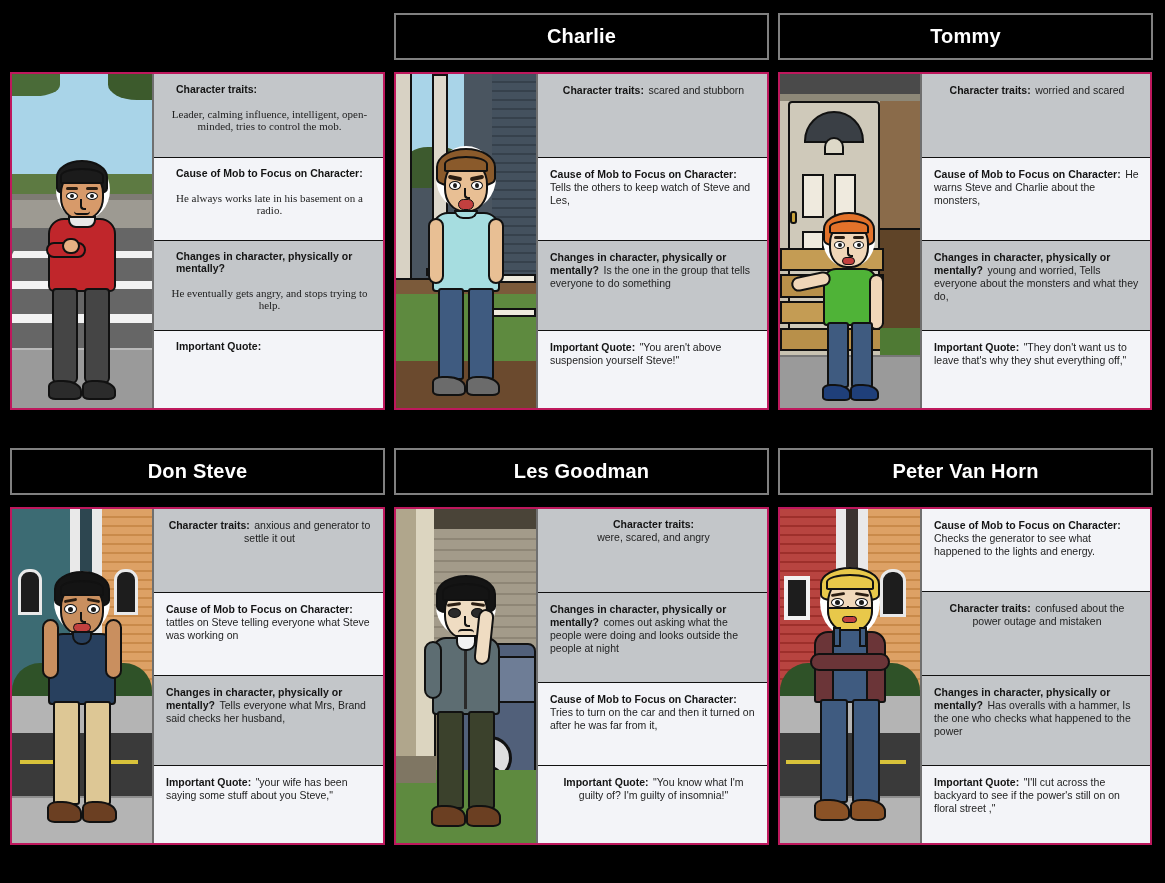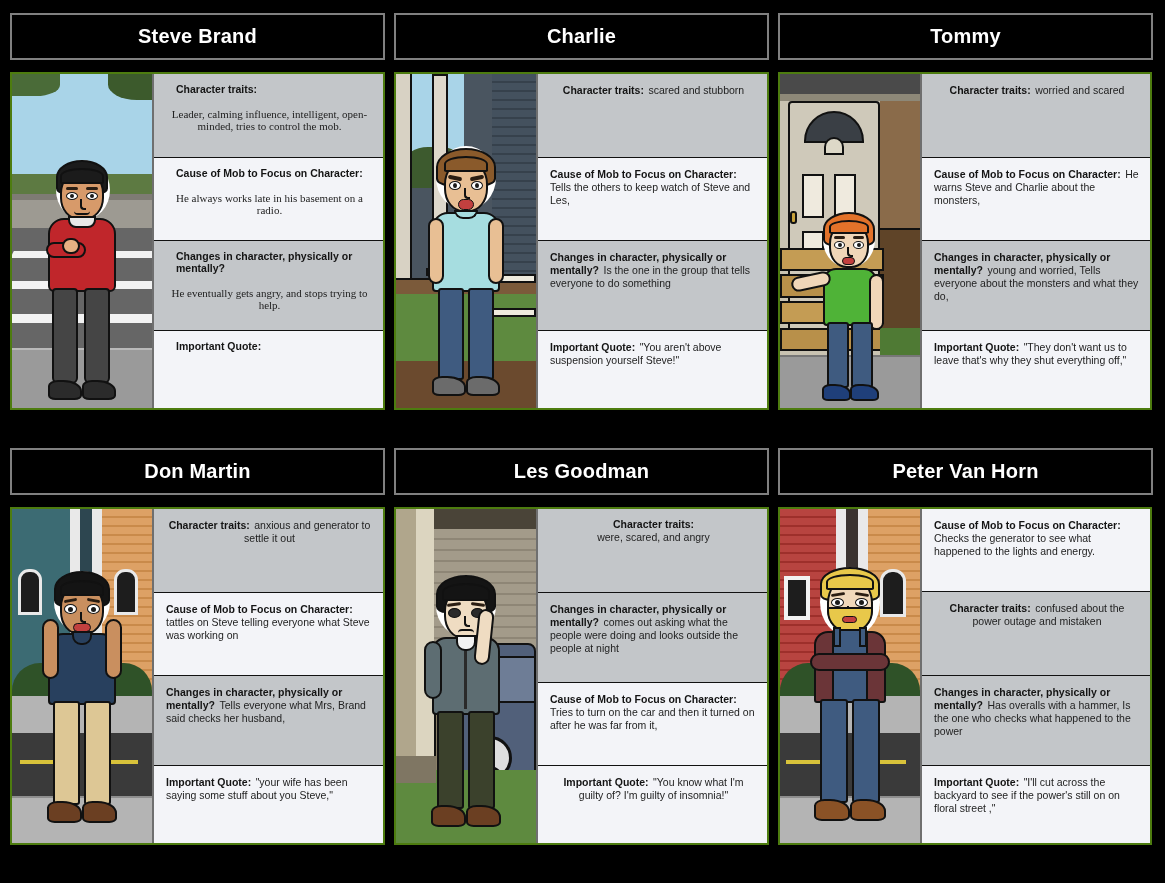--- a/index.html
+++ b/index.html
@@ -68,21 +68,21 @@
   }
 
   
   .card-body {
     position: absolute;
     top: 72px;
     left: 0;
     width: 375px;
     height: 338px;
     box-sizing: border-box;
-    border: 2px solid #4d7c0f;
+    border: 2px solid #be185d;
     background: #b91c1c;
     display: flex;
     overflow: hidden;
   }
   
   .card.col-3 .card-body { width: 374px; }
 
   .scene {
     position: relative;
     width: 140px;
@@ -174,23 +174,20 @@
   }
 </style>
 </head>
 <body>
 
 <div class="board">
 
   <div class="row row-1">
 
     <div class="card col-1">
-      <div class="card-title">
-        <span>Steve Brand</span>
-      </div>
       <div class="card-body">
         <div class="scene">
           <div class="layer" style="left:0;top:0;width:100%;height:46%;background:#a9d4e8;"></div>
           <div class="layer" style="left:0;top:0;width:48px;height:22px;background:#4a6b38;border-radius:0 0 50% 0;"></div>
           <div class="layer" style="left:96px;top:0;width:48px;height:26px;background:#3c5a2c;border-radius:0 0 0 60%;"></div>
           <div class="layer" style="left:0;top:30%;width:100%;height:9%;background:#5d7a42;"></div>
           <div class="layer" style="left:0;top:36%;width:100%;height:10%;background:#9d9a92;"></div>
           <div class="layer" style="left:0;top:36%;width:100%;height:1.6%;background:#7e7b74;"></div>
           <div class="layer" style="left:0;top:46%;width:100%;height:54%;background:#9a9a9a;"></div>
           <div class="layer" style="left:0;top:46%;width:100%;height:36%;background:#666666;"></div>
@@ -372,21 +369,21 @@
         </div>
       </div>
     </div>
 
   </div>
 
   <div class="row row-2">
 
     <div class="card col-1">
       <div class="card-title">
-        <span>Don Martin</span>
+        <span>Don Steve</span>
       </div>
       <div class="card-body">
         <div class="scene">
           <div class="layer" style="left:0;top:0;width:58px;height:56%;background:#3c6b73;"></div>
           <div class="layer" style="left:58px;top:0;width:10px;height:56%;background:#e9e9e9;"></div>
           <div class="layer" style="left:68px;top:0;width:12px;height:56%;background:#2d4650;"></div>
           <div class="layer" style="left:80px;top:0;width:10px;height:56%;background:#e9e9e9;"></div>
           <div class="layer" style="left:90px;top:0;width:50px;height:56%;background:#d99a5a;"></div>
           <div class="layer" style="left:90px;top:0;width:50px;height:56%;background:repeating-linear-gradient(#dda165 0 7px,#c98a4a 7px 9px);"></div>
           <div class="layer" style="left:6px;top:18%;width:24px;height:46px;background:#1d1d1d;border:3px solid #e9e9e9;box-sizing:border-box;border-radius:11px 11px 0 0;"></div>

